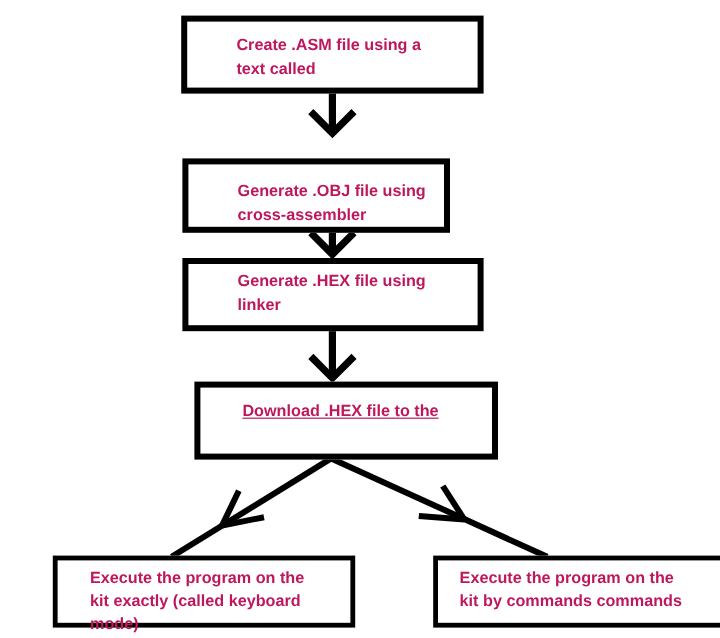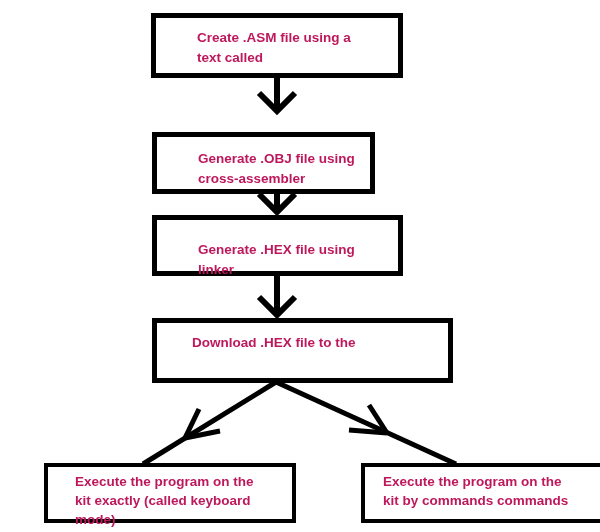--- a/index.html
+++ b/index.html
@@ -28,22 +28,22 @@
   .flowbox .bline {
     white-space: nowrap;
   }
   .flowbox.small {
     border-width: 4px;
     line-height: 19px;
     margin-left: 21px;
   }
   #box-step1 { left: 151px; top: 13px;  width: 252px; height: 65px; padding: 10px 6px 0 41px; }
   #box-step2 { left: 152px; top: 114px; width: 223px; height: 62px; padding: 12px 6px 0 41px; margin-top: 18px; }
-  #box-step3 { left: 152px; top: 215px; width: 251px; height: 61px; padding: 20px 6px 0 41px; }
-  #box-step4 { left: 152px; top: 318px; width: 301px; height: 65px; padding: 10px 6px 0 35px; }
+  #box-step3 { left: 152px; top: 215px; width: 251px; height: 61px; padding: 4px 6px 0 41px; }
+  #box-step4 { left: 162px; top: 318px; width: 253px; height: 65px; padding: 10px 6px 0 35px; text-decoration: underline; }
   #box-branch-left  { left: 23px;  top: 463px; width: 252px; height: 60px; padding: 5px 4px 0 27px; }
   #box-branch-right { left: 340px; top: 463px; width: 245px; height: 60px; padding: 5px 4px 0 18px; }
   .arrow-layer {
     position: absolute;
     left: 0; top: 0;
     width: 600px;
     height: 532px;
     pointer-events: none;
   }
 </style>

